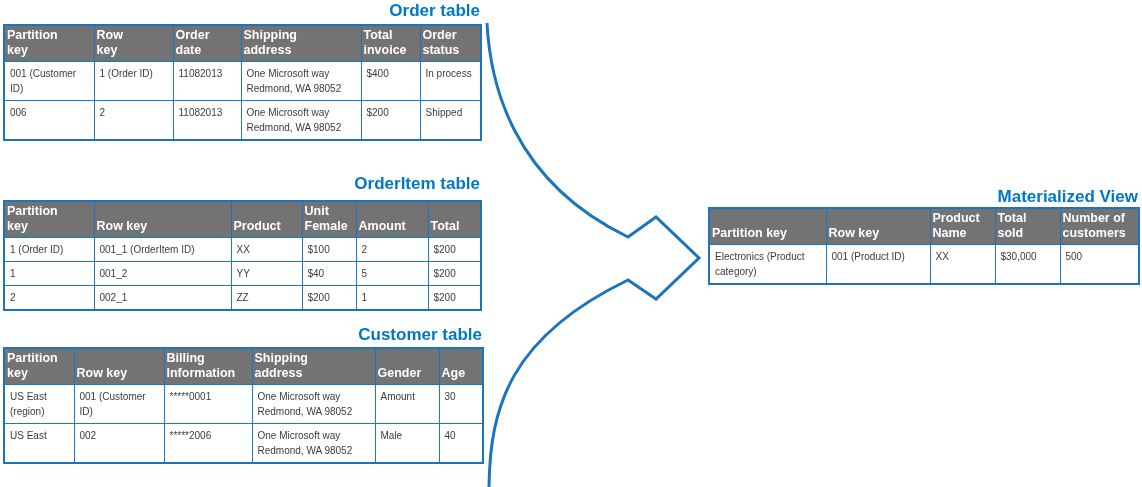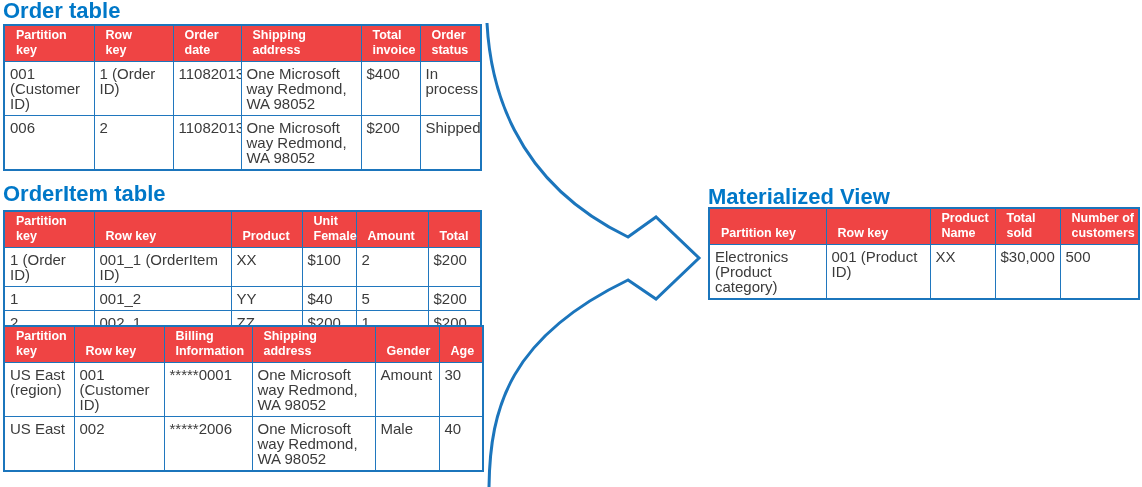--- a/index.html
+++ b/index.html
@@ -2,40 +2,40 @@
 <html><head>
 <meta charset="utf-8">
 <style>
   html,body{margin:0;padding:0;background:#fff;}
   .canvas{
     position:relative;width:1142px;height:487px;background:#fff;
     font-family:"Liberation Sans", sans-serif;overflow:hidden;
   }
   .tbl-section{position:absolute;}
   .tbl-title{
-    color:#0078C8;font-weight:bold;font-size:22px;line-height:20px;
-    text-align:left;margin:0;
+    color:#0078C8;font-weight:bold;font-size:17px;line-height:20px;
+    text-align:right;margin:0;
   }
   table.data-tbl{
     border-collapse:collapse;table-layout:fixed;width:100%;
     border:2px solid #1B75BC;background:#fff;
   }
   table.data-tbl th{
-    background:#ef4444;color:#fff;font-weight:bold;font-size:12.5px;
-    text-align:left;vertical-align:bottom;padding:2px 4px 3px 11px;
+    background:#737373;color:#fff;font-weight:bold;font-size:12.5px;
+    text-align:left;vertical-align:bottom;padding:2px 4px 3px 2px;
     line-height:15px;white-space:pre-line;border:1px solid #1B75BC;
   }
   table.data-tbl td{
-    color:#3B3B3B;font-size:15px;vertical-align:top;
+    color:#3B3B3B;font-size:10px;vertical-align:top;
     padding:4px 4px 4px 5px;line-height:15px;
     border:1px solid #2077BE;background:#fff;overflow:hidden;
   }
   .sec-order{left:3px;top:1px;width:477px;}
   .sec-order .tbl-title{margin-bottom:3px;}
-  .sec-orderitem{left:3px;top:184px;width:477px;}
+  .sec-orderitem{left:3px;top:174px;width:477px;}
   .sec-orderitem .tbl-title{margin-bottom:6px;}
   .sec-customer{left:3px;top:325px;width:479px;}
   .sec-customer .tbl-title{margin-bottom:2px;}
   .sec-mv{left:708px;top:187px;width:430px;}
   .sec-mv .tbl-title{margin-bottom:0;}
   .arrow-layer{position:absolute;left:0;top:0;width:1142px;height:487px;pointer-events:none;}
 </style>
 </head>
 <body>
 
@@ -135,20 +135,21 @@
             <td>ZZ</td>
             <td>$200</td>
             <td>1</td>
             <td>$200</td>
           </tr>
         </tbody>
       </table>
   </section>
 
   <section class="tbl-section sec-customer">
+    <h2 class="tbl-title">Customer table</h2>
     <table class="data-tbl">
         <colgroup>
           <col style="width: 70px;">
           <col style="width: 90px;">
           <col style="width: 88px;">
           <col style="width: 123px;">
           <col style="width: 64px;">
           <col style="width: 44px;">
         </colgroup>
         <thead>

